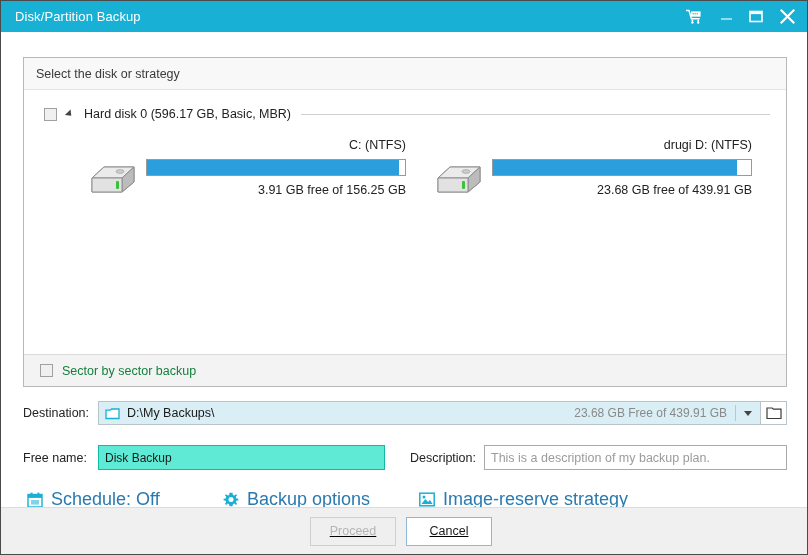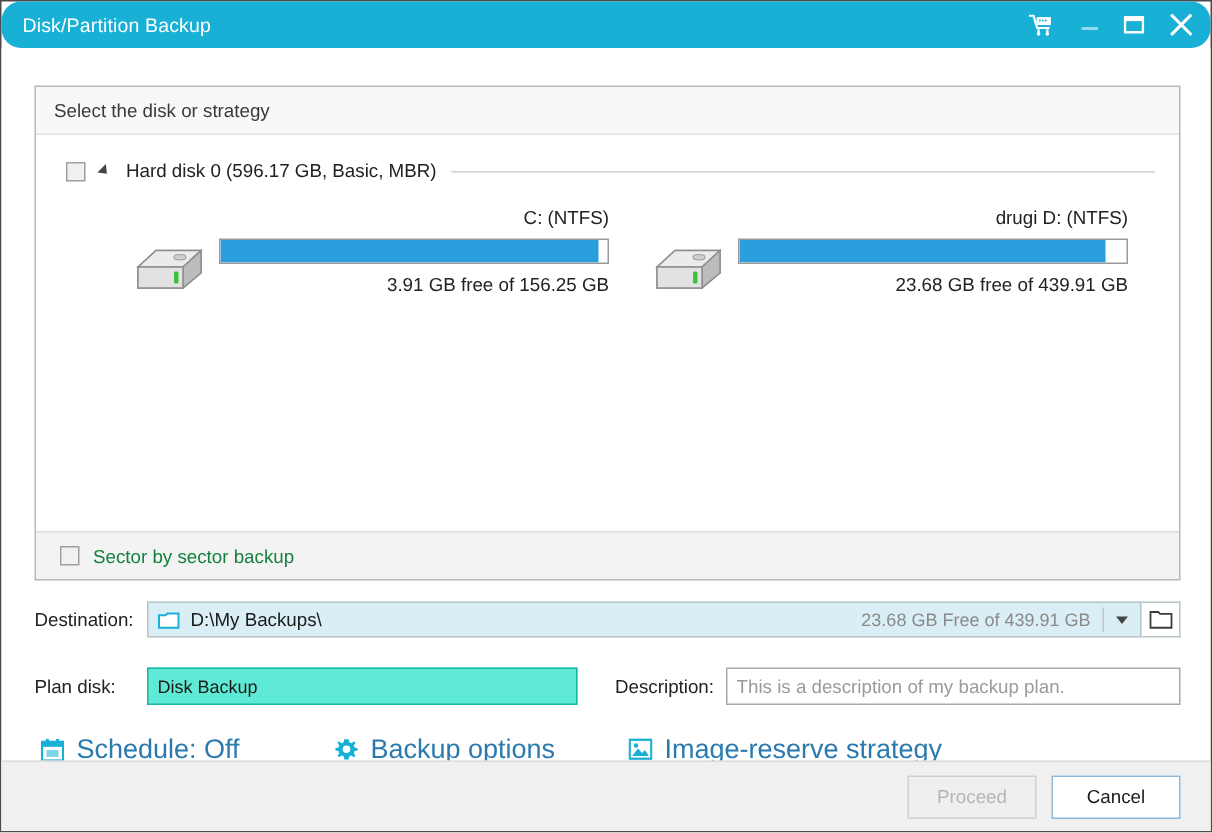--- a/index.html
+++ b/index.html
@@ -20,21 +20,20 @@
   }
 
   
   #titlebar {
     height: 31px;
     background: #19b0d6;
     display: flex;
     align-items: center;
     flex: 0 0 auto;
     position: relative;
-    border-radius: 13px;
   }
   #title-text {
     color: #ffffff;
     font-size: 13px;
     margin-left: 14px;
     letter-spacing: .1px;
   }
   #titlebar-controls {
     position: absolute;
     right: 0; top: 0;
@@ -314,22 +313,23 @@
 
   
   #footer {
     position: absolute;
     left: 0; right: 0; bottom: 0;
     height: 47px;
     background: #f0f0f0;
     border-top: 1px solid #dcdcdc;
     display: flex;
     align-items: center;
-    justify-content: flex-end;
-    padding-right: 20px;
+    justify-content: center;
+    padding-right: 6px;
+    text-decoration: underline;
   }
   .btn {
     width: 86px; height: 29px;
     font-family: "Liberation Sans", sans-serif;
     font-size: 12.5px;
     display: flex; align-items: center; justify-content: center;
     cursor: default;
   }
   #proceed-btn {
     background: #efefef;
@@ -469,21 +469,21 @@
         </div>
       </div>
       <div id="dest-browse">
         <svg width="16" height="13" viewBox="0 0 16 13">
           <path d="M1 2.2 V11.5 H15 V2.2 H7.4 L6.2 1 H1 Z" fill="#ffffff" stroke="#3c3c3c" stroke-width="1.2"></path>
         </svg>
       </div>
     </div>
 
     <div id="plan-row">
-      <span id="plan-label">Plan disk:</span>
+      <span id="plan-label">Free name:</span>
       <input id="plan-input" type="text" value="Disk Backup" style="">
       <span id="desc-label">Description:</span>
       <input id="desc-input" type="text" placeholder="This is a description of my backup plan." style="">
     </div>
 
     <div id="link-row">
 
       <div class="link" id="link-schedule">
         <svg width="16" height="16" viewBox="0 0 16 16">
           <rect x="1" y="2.5" width="14" height="12.5" fill="#ffffff" stroke="#19b0d6" stroke-width="1.4"></rect>

